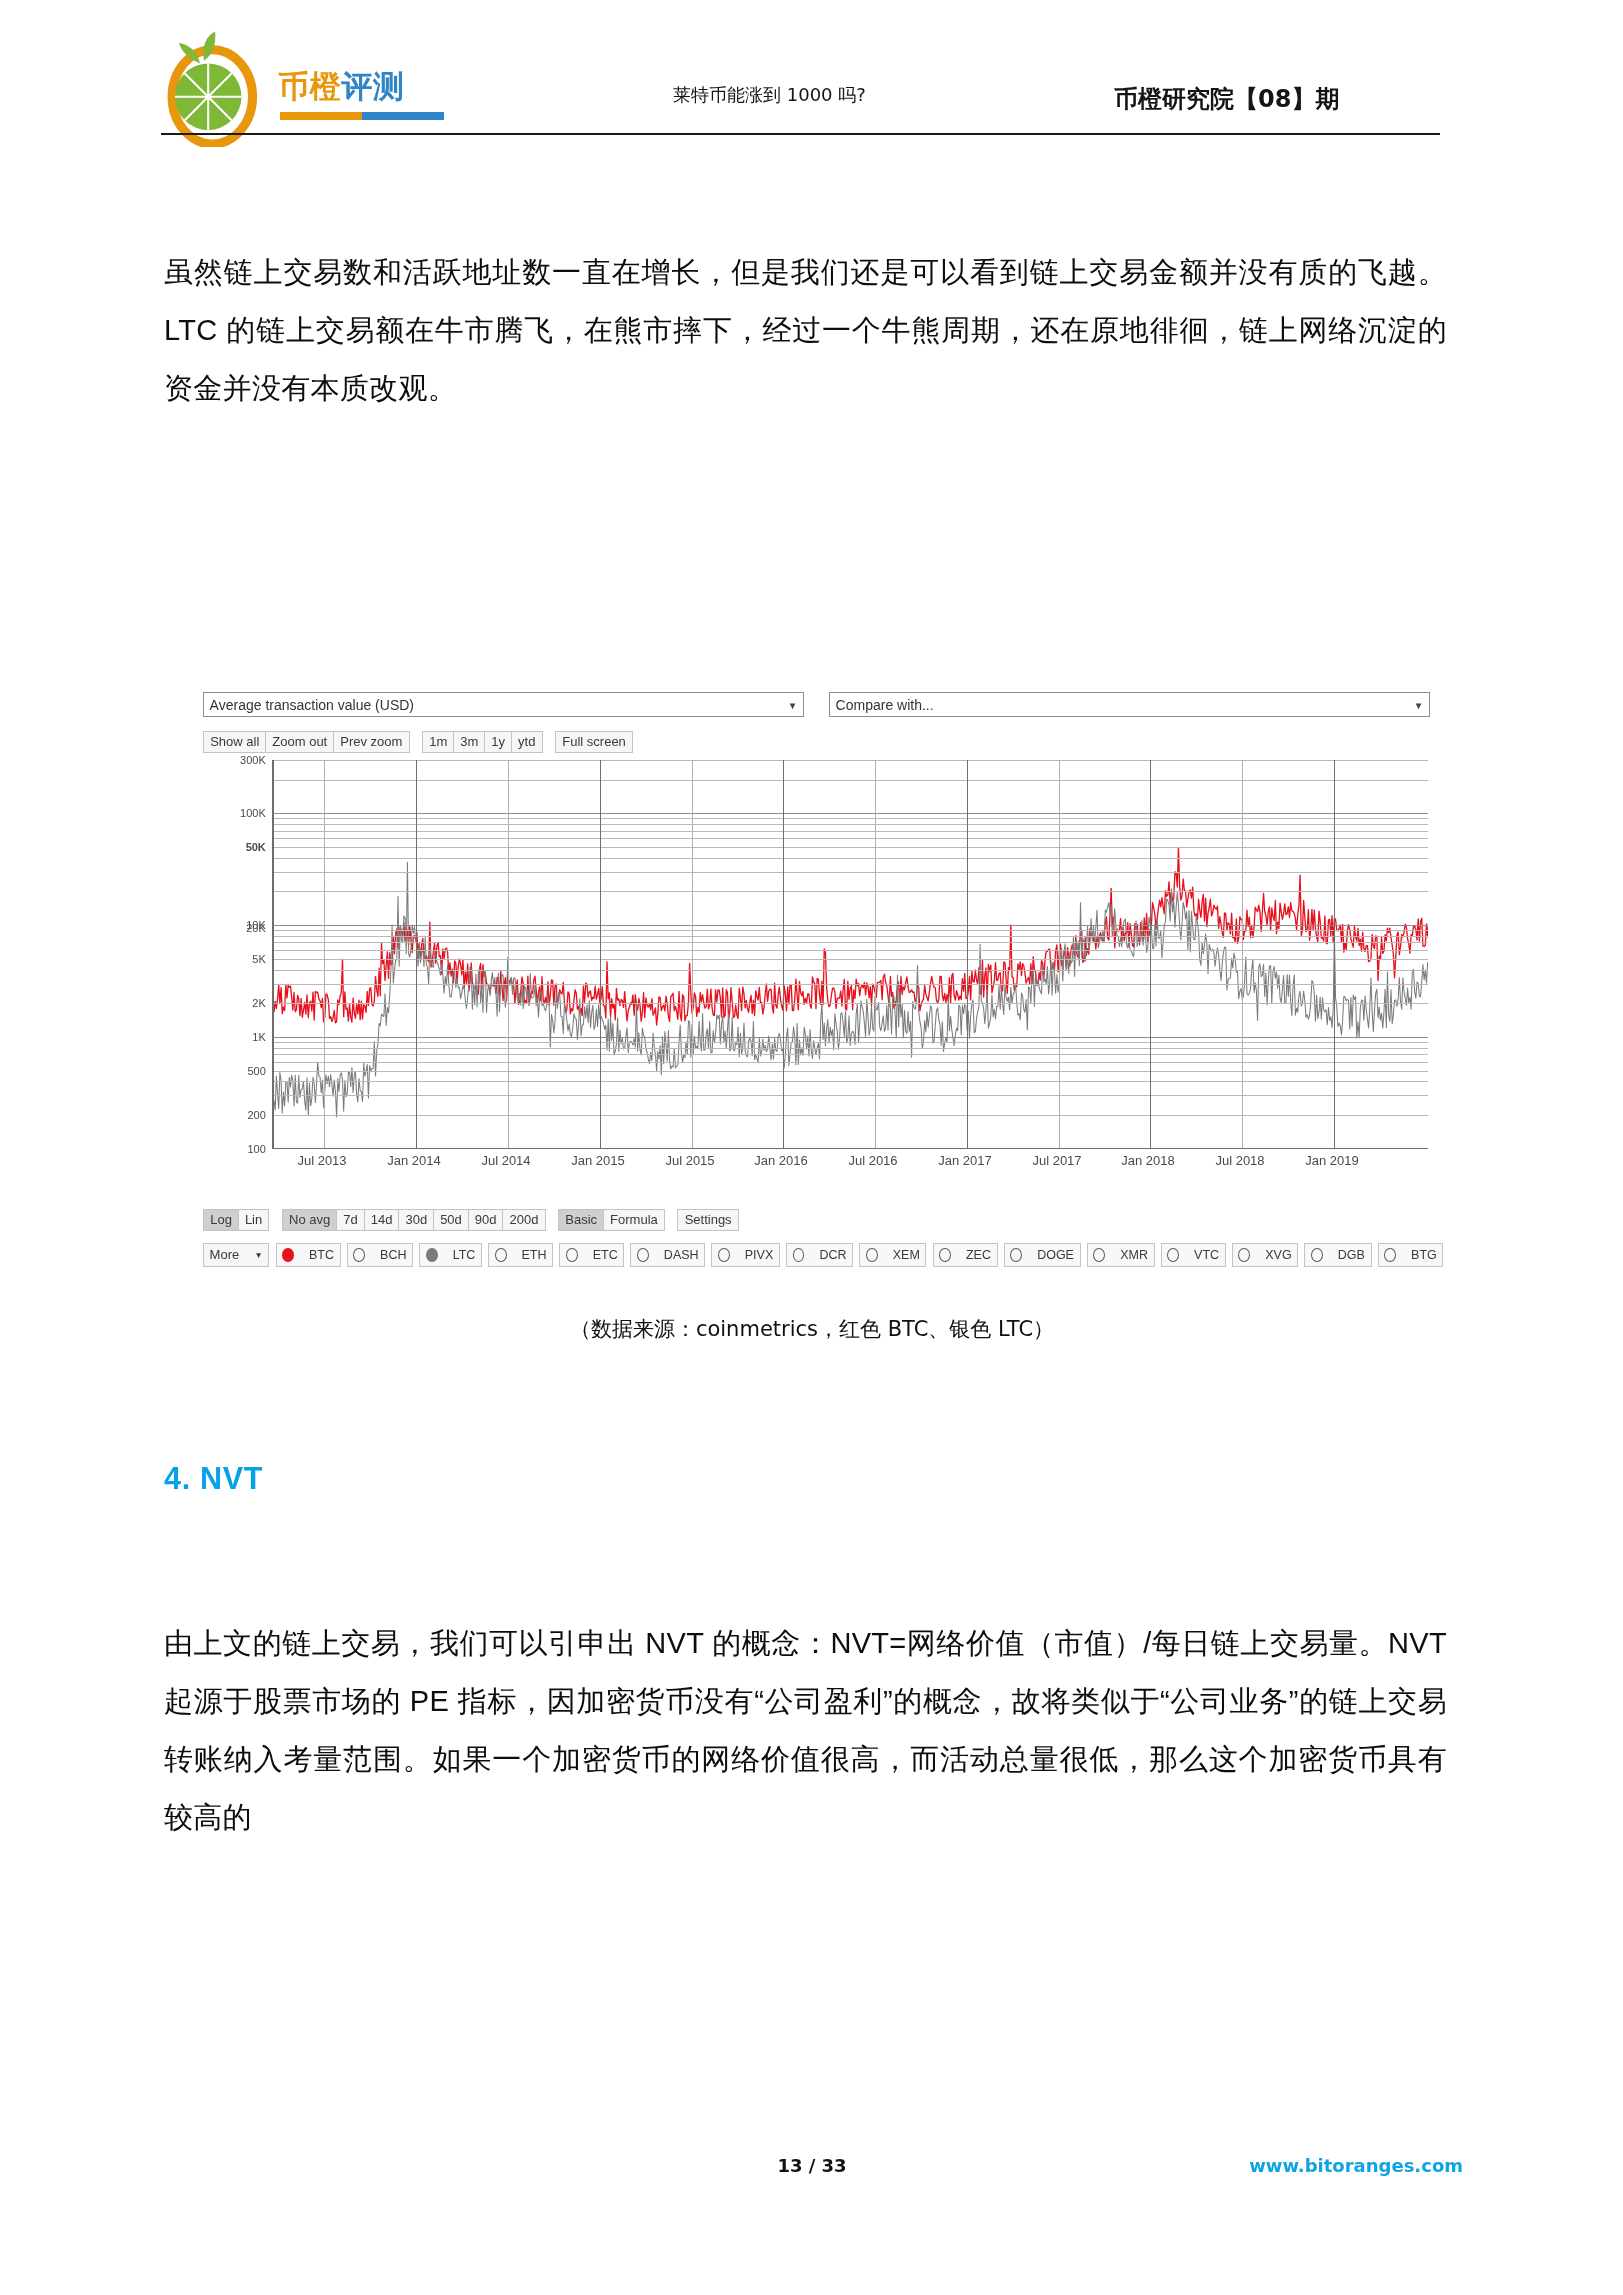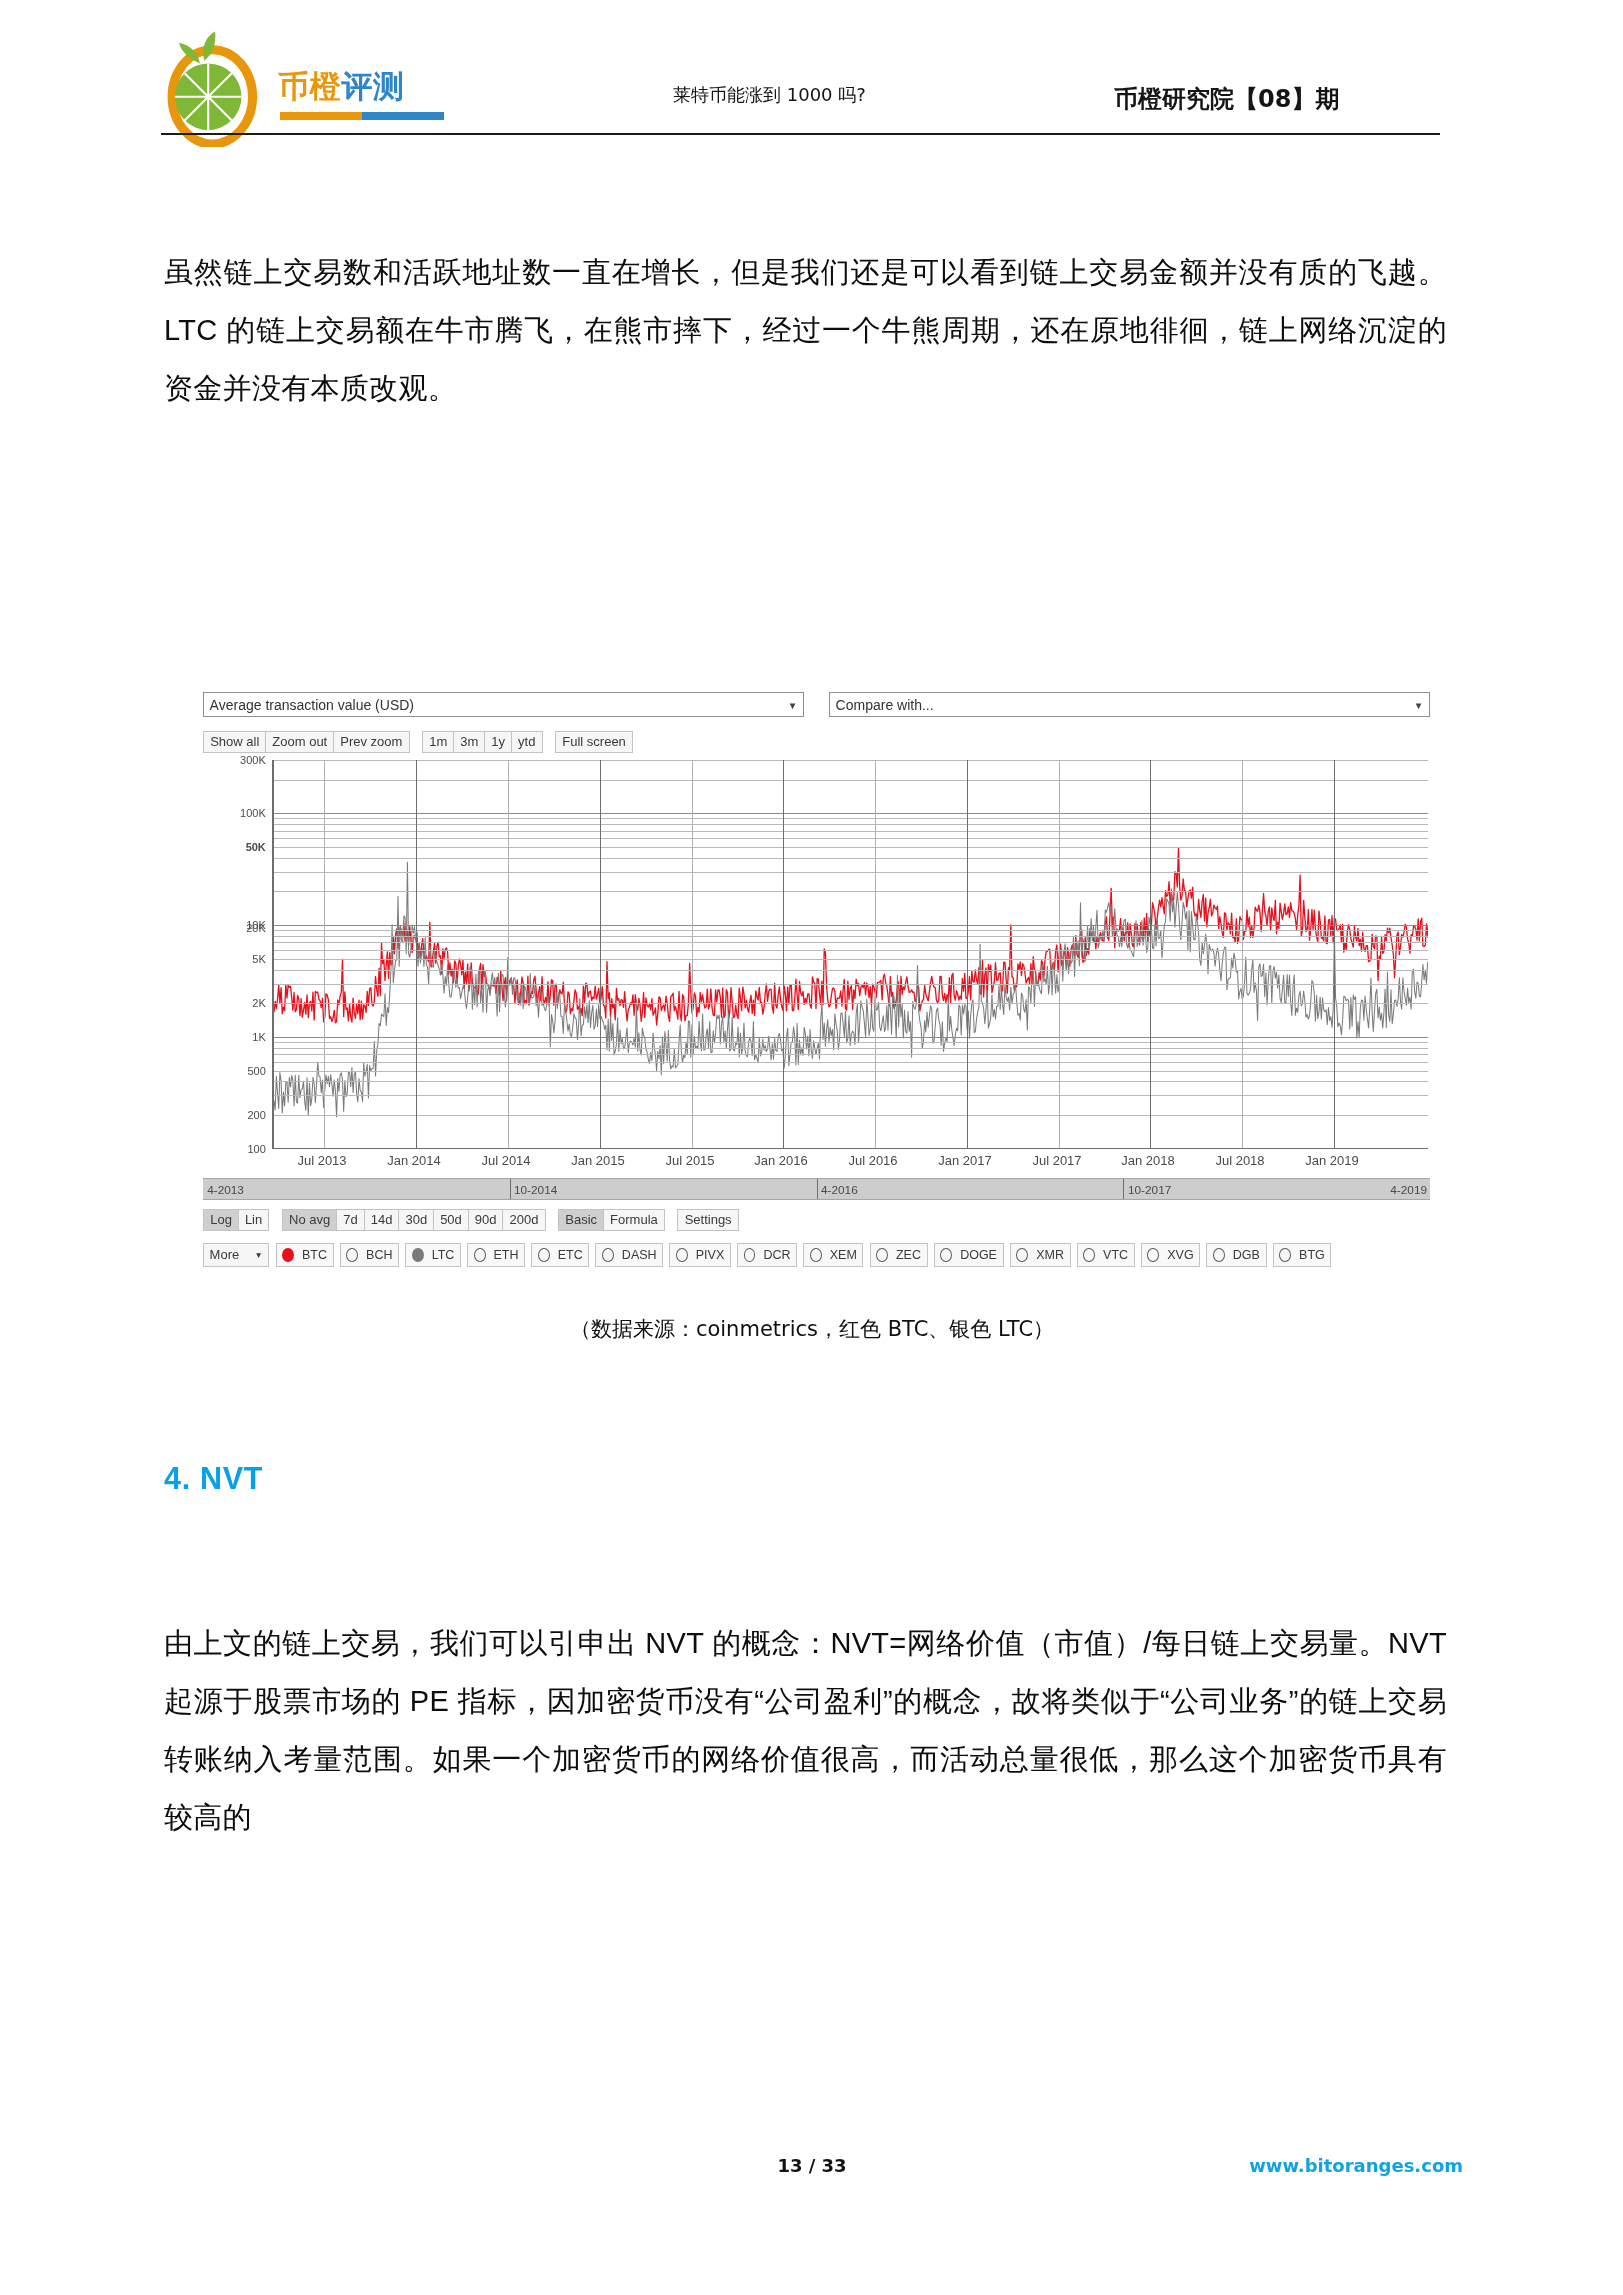--- a/index.html
+++ b/index.html
@@ -245,21 +245,21 @@
     font-size: 13px;
     color: #3a3a3a;
     font-family: "Liberation Sans", sans-serif;
   }
   .more-btn .caret { font-size: 8.3px; }
   .coin-btn {
     border: 1.4px solid #c3c3c3;
     background: #f8f8f8;
     height: 23.6px;
     display: flex; align-items: center;
-    gap: 8px;
+    gap: 15px;
     padding: 0 5.6px;
     font-size: 12.5px;
     color: #3a3a3a;
     font-family: "Liberation Sans", sans-serif;
     white-space: nowrap;
   }
   .coin-dot {
     width: 11.8px; height: 14px;
     border-radius: 50%;
     border: 1.4px solid #5b5b5b;
@@ -391,30 +391,20 @@
         <div class="x-lab" style="left: 509px;">Jan 2016</div>
         <div class="x-lab" style="left: 601px;">Jul 2016</div>
         <div class="x-lab" style="left: 693px;">Jan 2017</div>
         <div class="x-lab" style="left: 785px;">Jul 2017</div>
         <div class="x-lab" style="left: 876px;">Jan 2018</div>
         <div class="x-lab" style="left: 968px;">Jul 2018</div>
         <div class="x-lab" style="left: 1060px;">Jan 2019</div>
       </div>
   </div>
 
-  <div class="range-strip" id="range-strip">
-      <div class="range-lab" style="left: 4.2px;">4-2013</div>
-      <div class="range-tick" style="left: 307px;"></div>
-      <div class="range-lab" style="left: 311px;">10-2014</div>
-      <div class="range-tick" style="left: 614px;"></div>
-      <div class="range-lab" style="left: 618px;">4-2016</div>
-      <div class="range-tick" style="left: 920px;"></div>
-      <div class="range-lab" style="left: 925px;">10-2017</div>
-      <div class="range-lab right-al" style="left: 1224px;">4-2019</div>
-    </div>
 
   <div class="btn-row" id="btnrow-avg">
     <div class="btn-group">
       <button class="btn sel">Log</button>
       <button class="btn">Lin</button>
     </div>
     <div class="btn-group">
       <button class="btn sel">No avg</button>
       <button class="btn">7d</button>
       <button class="btn">14d</button>

